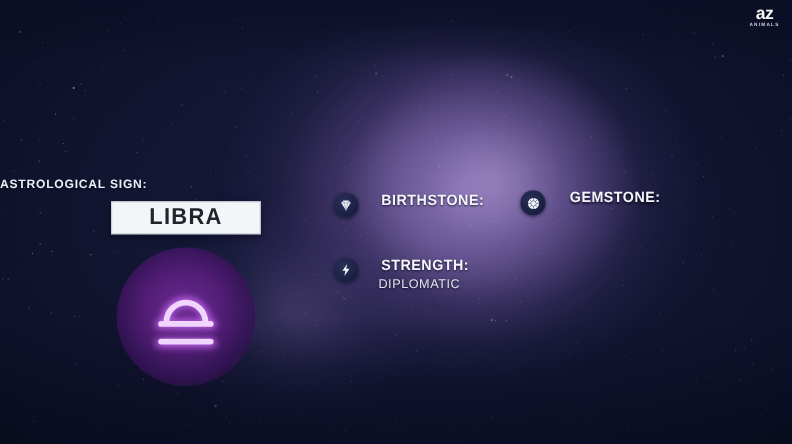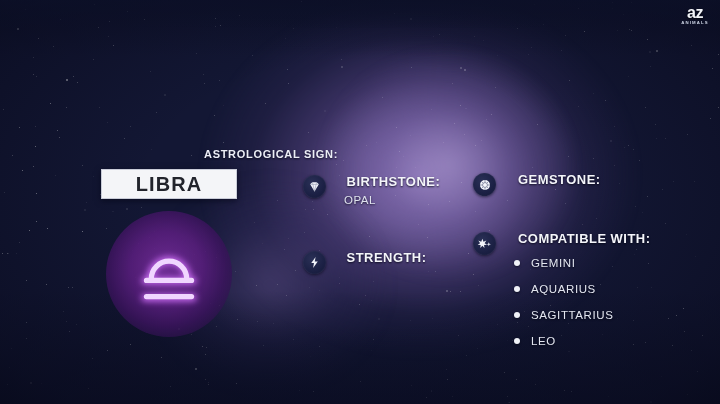--- a/index.html
+++ b/index.html
@@ -95,21 +95,21 @@
     margin-top:9px;
     font-size:16.5px;
     font-weight:bold;
     letter-spacing:0.4px;
     color:#eef0f7;
     transform:scaleX(0.97);
     text-shadow:0 1px 3px rgba(5,6,20,0.8);
   }
 
   
-  .left-col { position:absolute; left:0; top:148px; width:338px; text-align:right; z-index:6; }
+  .left-col { position:absolute; left:0; top:162px; width:338px; text-align:left; z-index:6; }
   .sign-label {
     font-size:11px; font-weight:bold; letter-spacing:0.7px;
     color:#eceef6; text-shadow:0 1px 2px rgba(5,6,20,.75);
   }
   .sign-box {
     margin:9px auto 0;
     width:136px; height:30px;
     background:#f4f5f8;
     border:1px solid #c9ccd8;
     display:flex; align-items:center; justify-content:center;
@@ -603,32 +603,32 @@
     <div class="row">
       <span class="icon">
         <svg width="13" height="13" viewBox="0 0 24 24" aria-hidden="true">
           <path d="M4 8 L8 4 H16 L20 8 L12 21 Z" fill="#f3f5fb"></path>
           <path d="M4 8 H20" stroke="#8f95ad" stroke-width="1.1"></path>
           <path d="M9 8 L12 21 L15 8" stroke="#8f95ad" stroke-width="1.1" fill="none"></path>
           <path d="M8 4 L9 8 M16 4 L15 8" stroke="#8f95ad" stroke-width="1"></path>
         </svg>
       </span>
       <div class="lbl">BIRTHSTONE:</div>
-      <div class="val">OPAL</div>
     </div>
 
     <div class="gap-mid"></div>
 
     <div class="row">
       <span class="icon">
         <svg width="13" height="13" viewBox="0 0 24 24" aria-hidden="true">
           <path d="M14 2 L6 13 H11 L9.5 22 L18 10 H12.5 Z" fill="#f3f5fb"></path>
         </svg>
       </span>
       <div class="lbl">STRENGTH:</div>
+      <div class="val">DIPLOMATIC</div>
     </div>
 
     <div class="gap-mid2"></div>
 
   </div>
 
   <div class="col col-right">
 
     <div class="row">
       <span class="icon">
@@ -639,30 +639,15 @@
             <path d="M12 3.4 V7.8 M12 16.2 V20.6 M3.4 12 H7.8 M16.2 12 H20.6"></path>
             <path d="M6 6 L9 9 M18 6 L15 9 M6 18 L9 15 M18 18 L15 15"></path>
           </g>
         </svg>
       </span>
       <div class="lbl">GEMSTONE:</div>
     </div>
 
     <div style="height:44px"></div>
 
-    <div class="row">
-      <span class="icon">
-        <svg width="15" height="13" viewBox="0 0 28 24" aria-hidden="true">
-          <path d="M10 3 L12.1 8.6 L17.5 6.4 L14.2 11.4 L18.8 14.4 L13.2 14.8 L13.9 20.4 L10 16.3 L6.1 20.4 L6.8 14.8 L1.2 14.4 L5.8 11.4 L2.5 6.4 L7.9 8.6 Z" fill="#f3f5fb"></path>
-          <path d="M22 9.5 L23.1 12.3 L26 13.4 L23.1 14.5 L22 17.3 L20.9 14.5 L18 13.4 L20.9 12.3 Z" fill="#e4e8f3"></path>
-        </svg>
-      </span>
-      <div class="lbl">COMPATIBLE WITH:</div>
-      <ul class="complist" id="complist">
-          <li>GEMINI</li>
-          <li>AQUARIUS</li>
-          <li>SAGITTARIUS</li>
-          <li>LEO</li>
-        </ul>
-    </div>
   </div>
 
 </div>
 
 </body></html>

